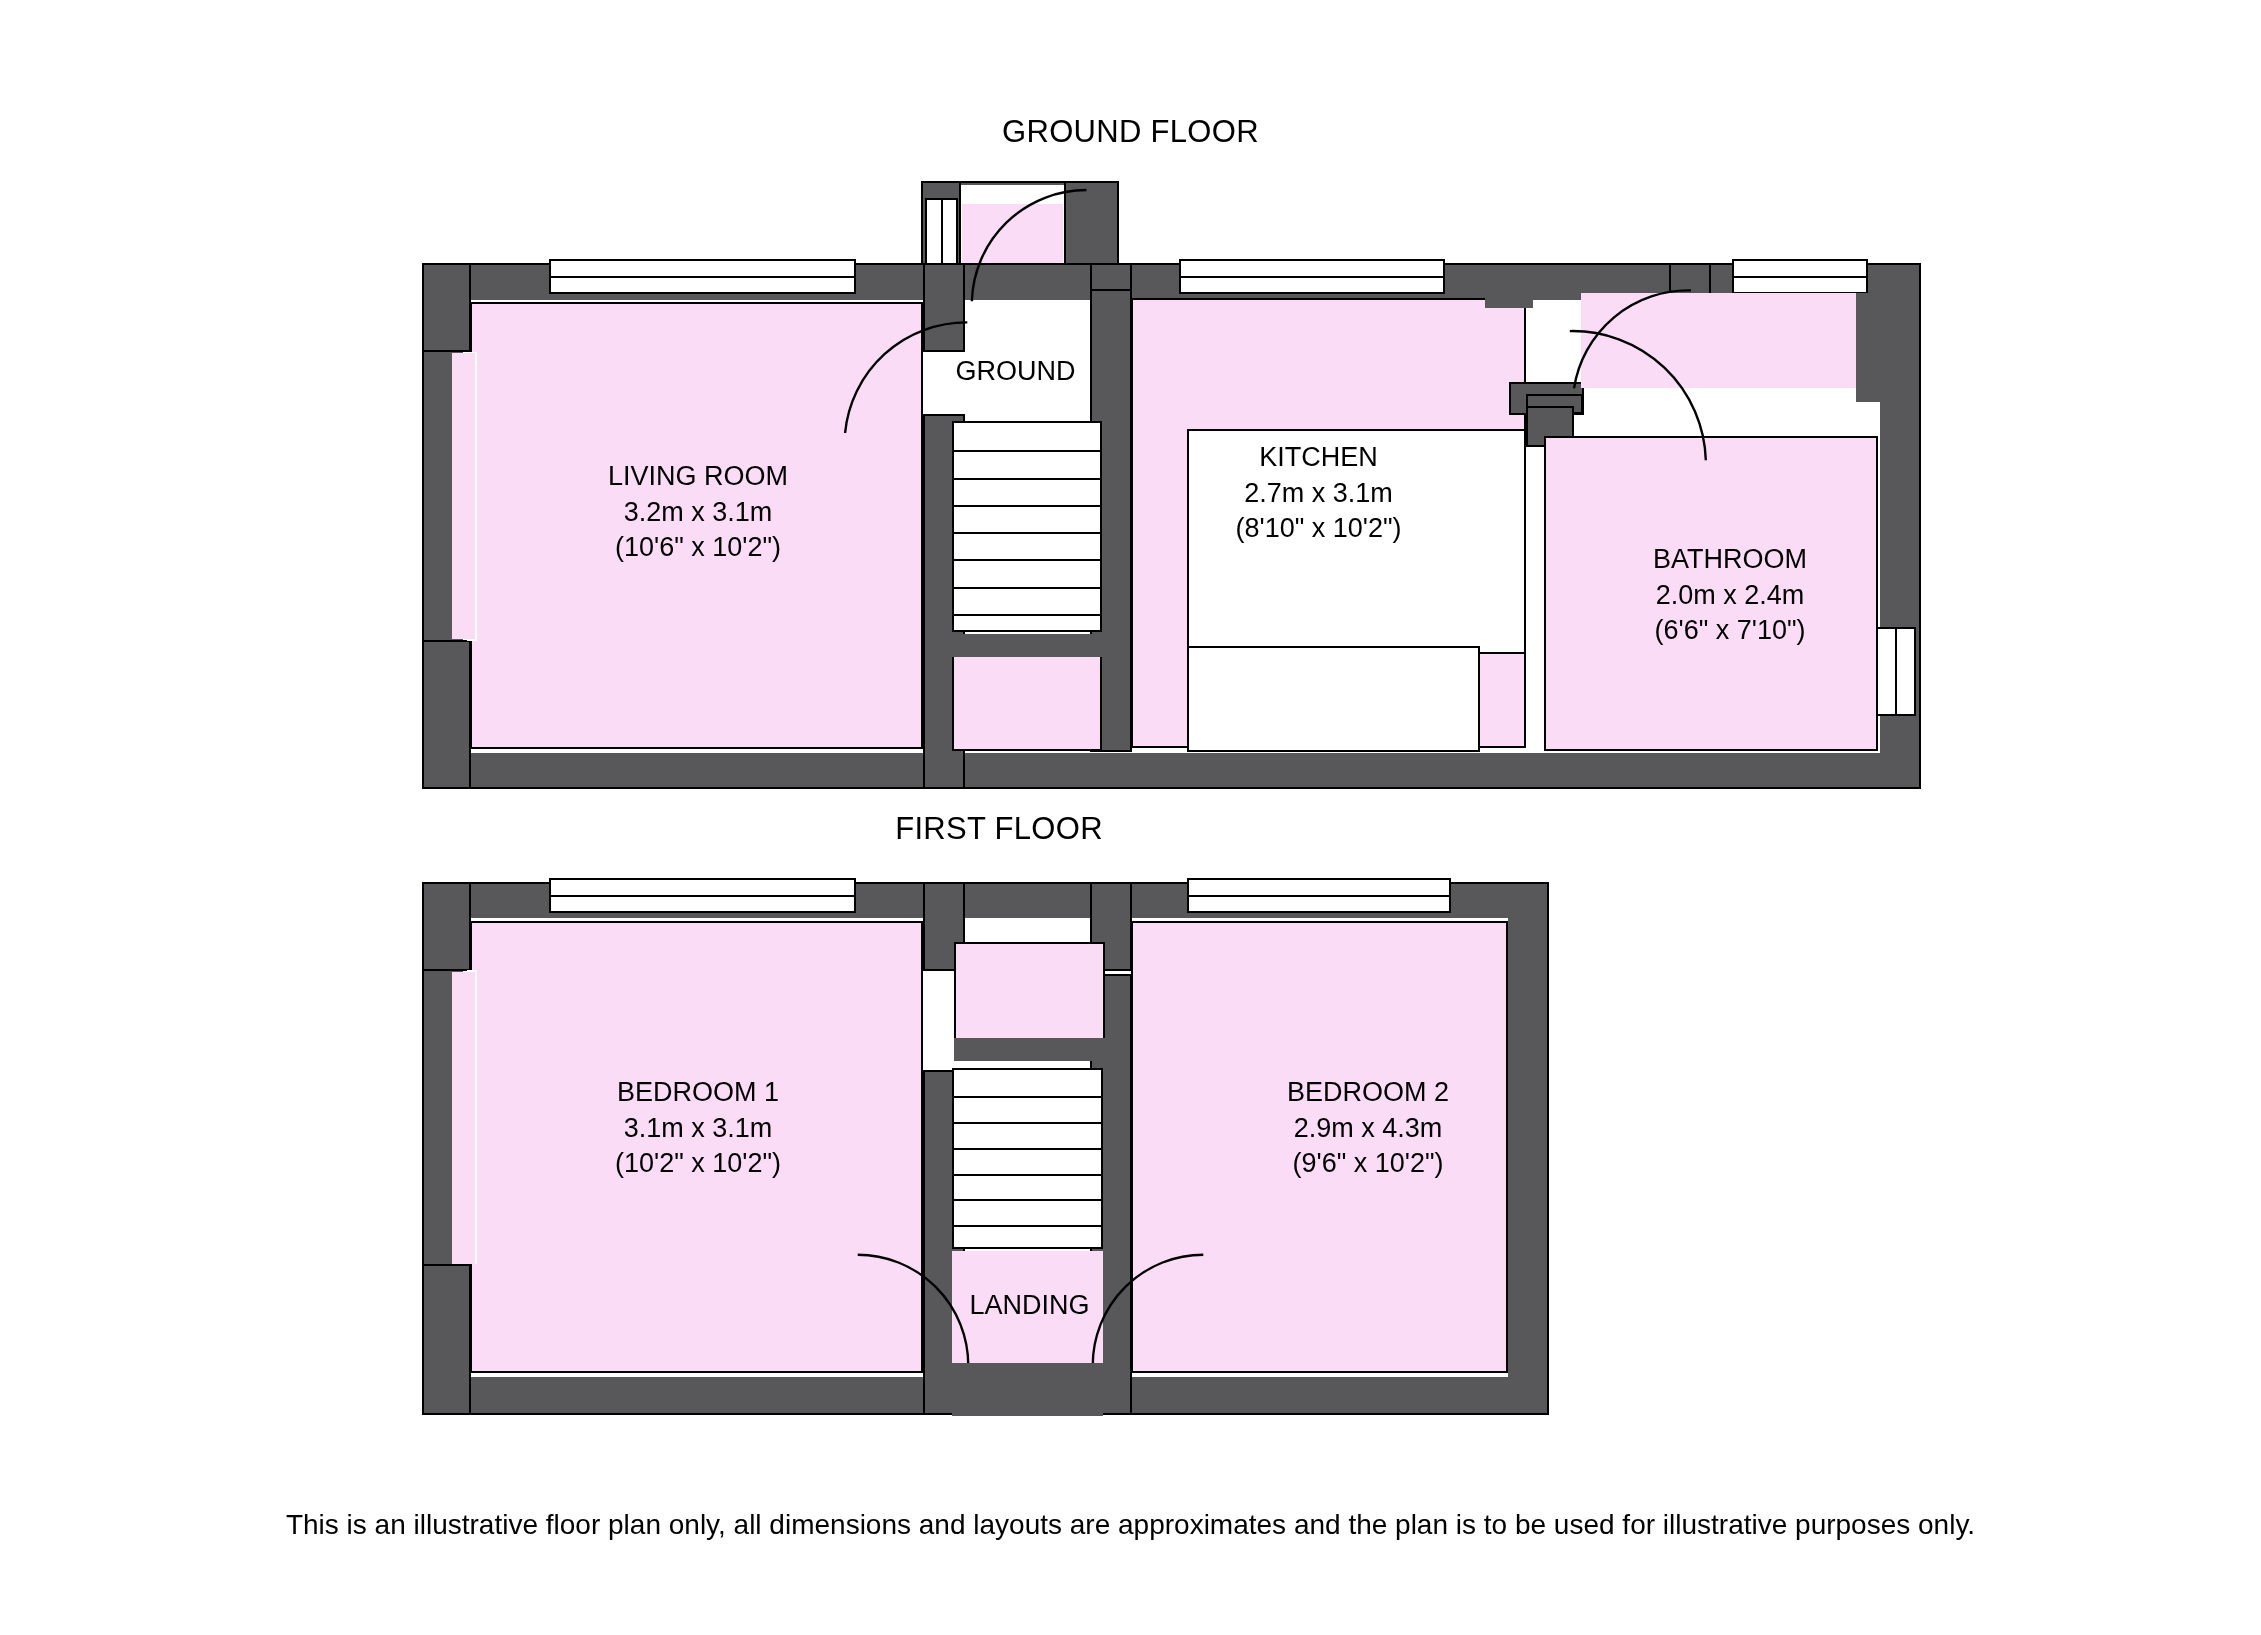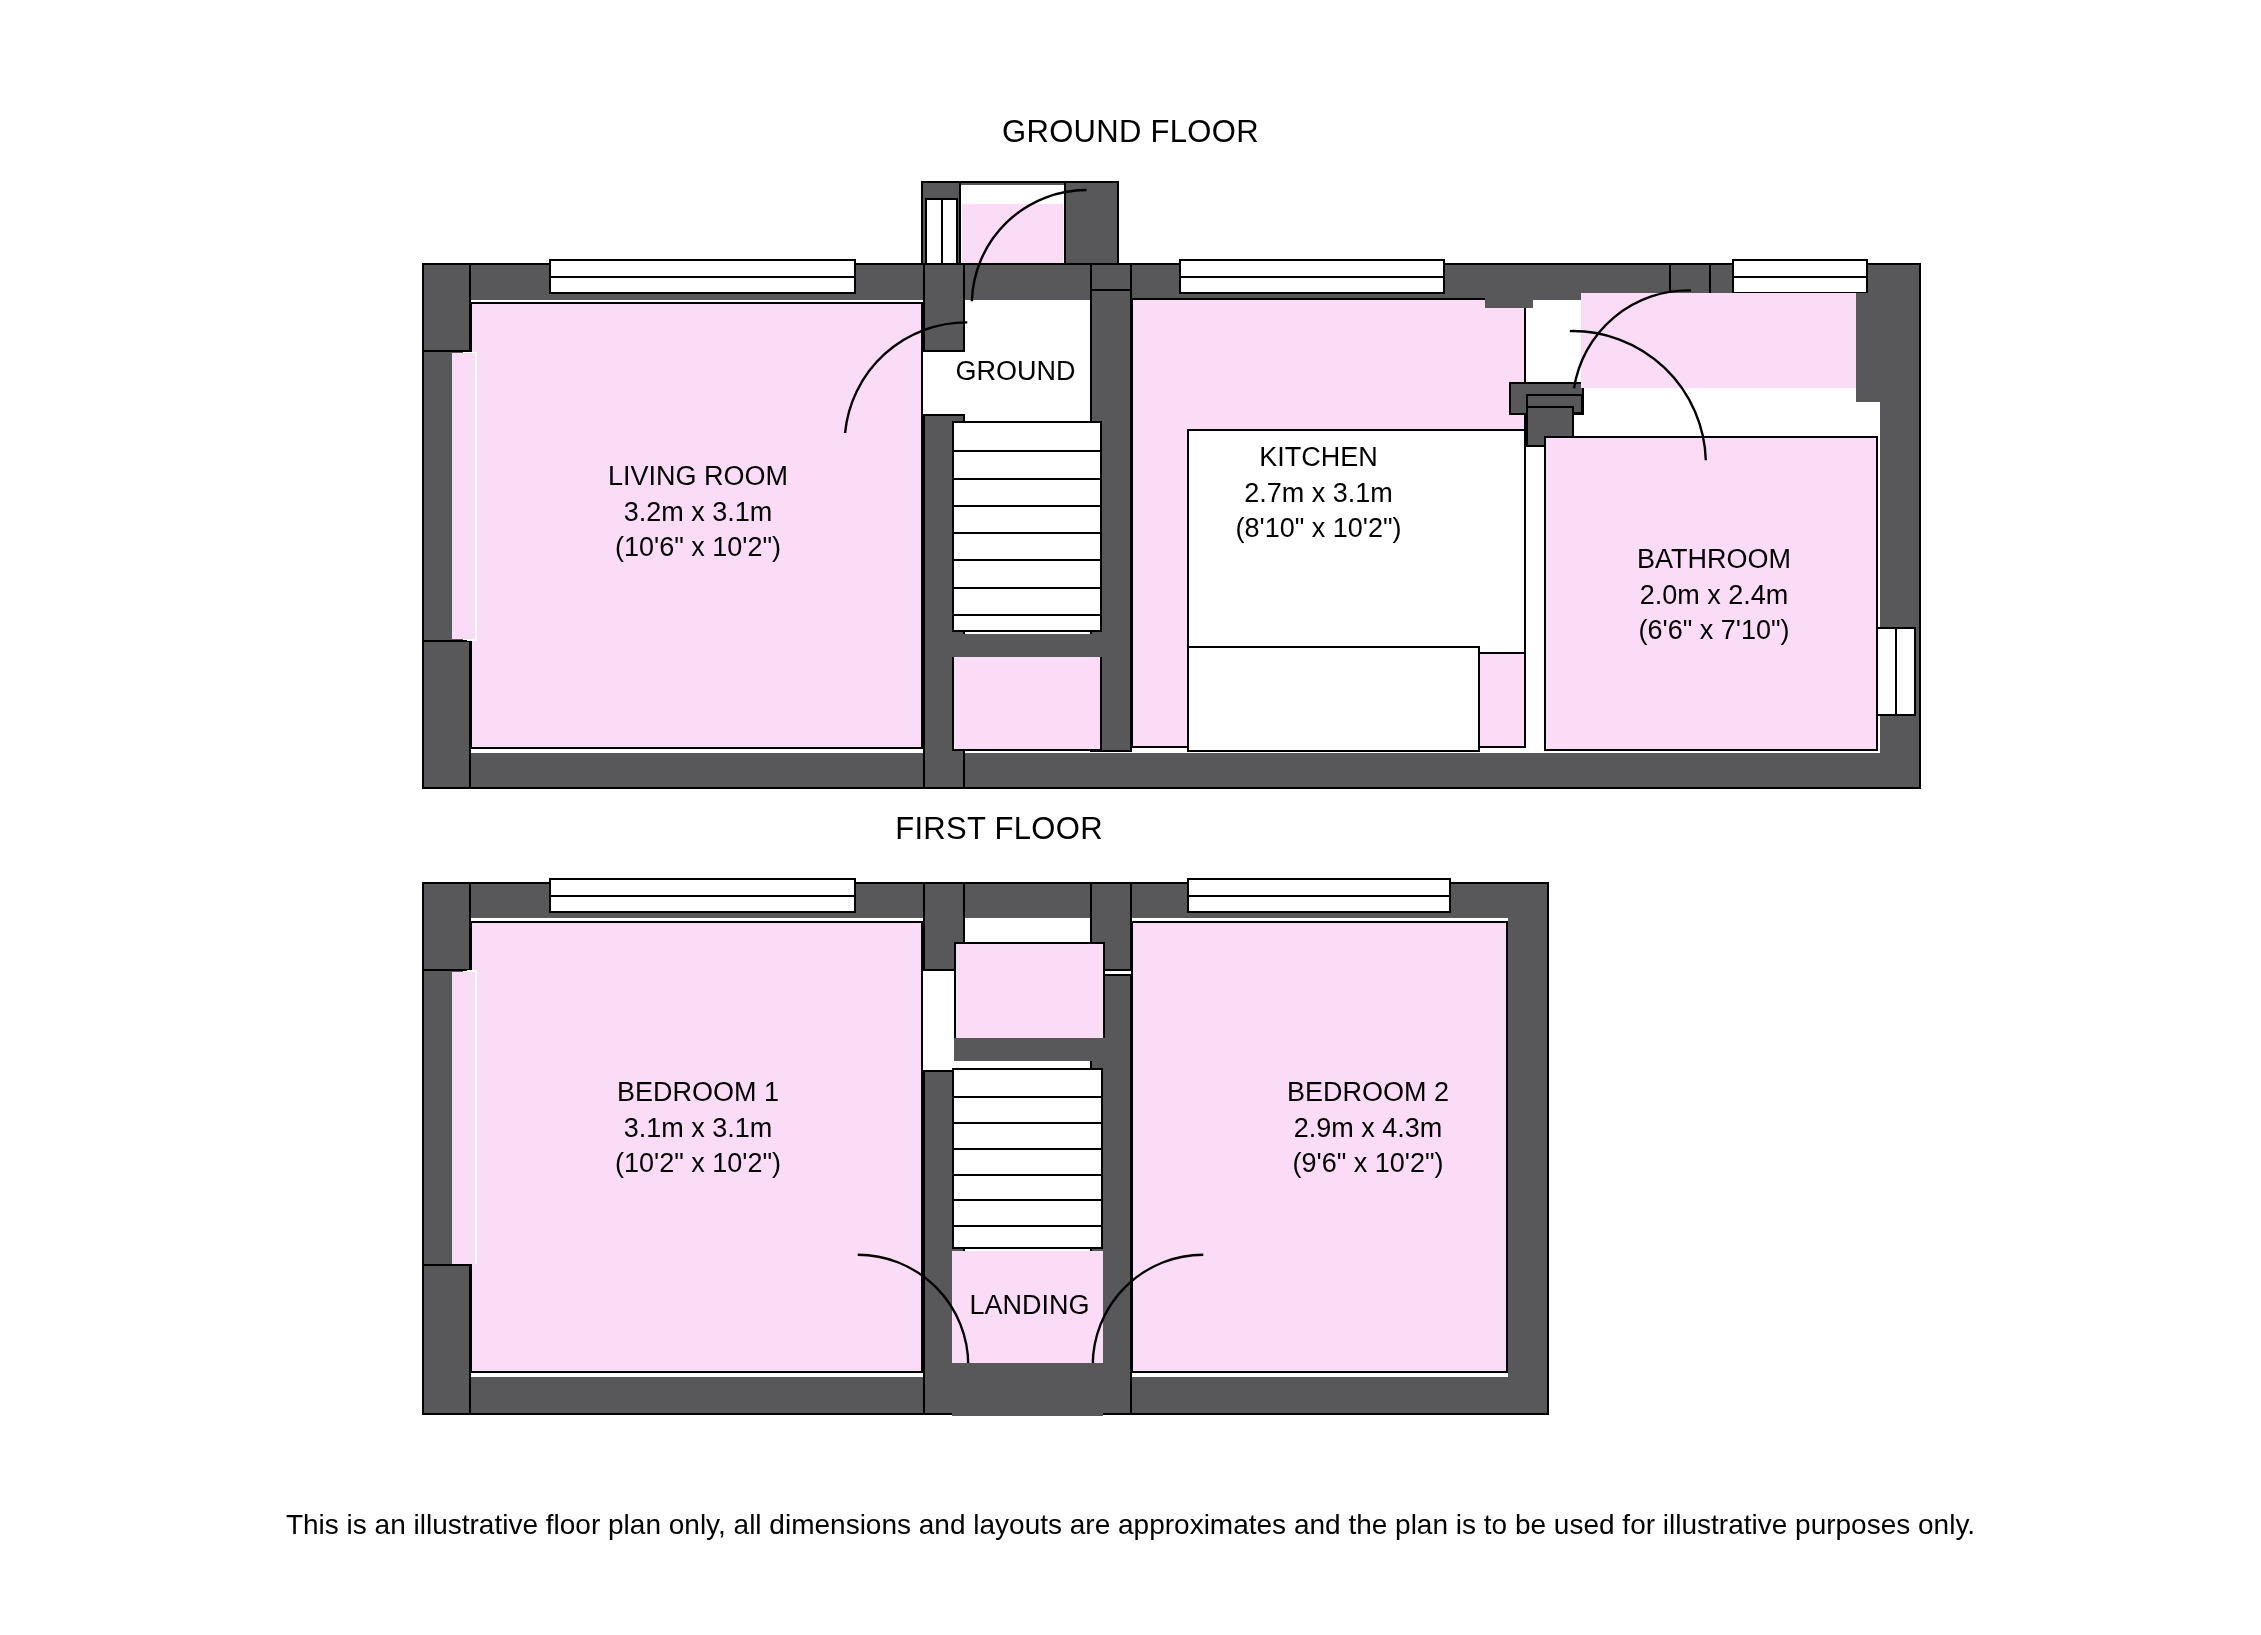--- a/index.html
+++ b/index.html
@@ -205,21 +205,21 @@
     <div class="label" style="left:497px; top:459px; width:402px;">
       <span class="ttl">LIVING ROOM</span>
       <span class="ttl">3.2m x 3.1m</span>
       <span class="ttl">(10'6" x 10'2")</span>
     </div>
     <div class="label" style="left:1138px; top:427px; width:361px;margin-top:13px;">
       <span class="ttl">KITCHEN</span>
       <span class="ttl">2.7m x 3.1m</span>
       <span class="ttl">(8'10" x 10'2")</span>
     </div>
-    <div class="label" style="left:1547px; top:542px; width:334px;">
+    <div class="label" style="left:1547px; top:542px; width:334px;padding-left:16px;">
       <span class="ttl">BATHROOM</span>
       <span class="ttl">2.0m x 2.4m</span>
       <span class="ttl">(6'6" x 7'10")</span>
     </div>
   </div>
 
   <div class="floor-title" id="first-title">
     <span id="first-title-inner">FIRST FLOOR</span>
   </div>
 

